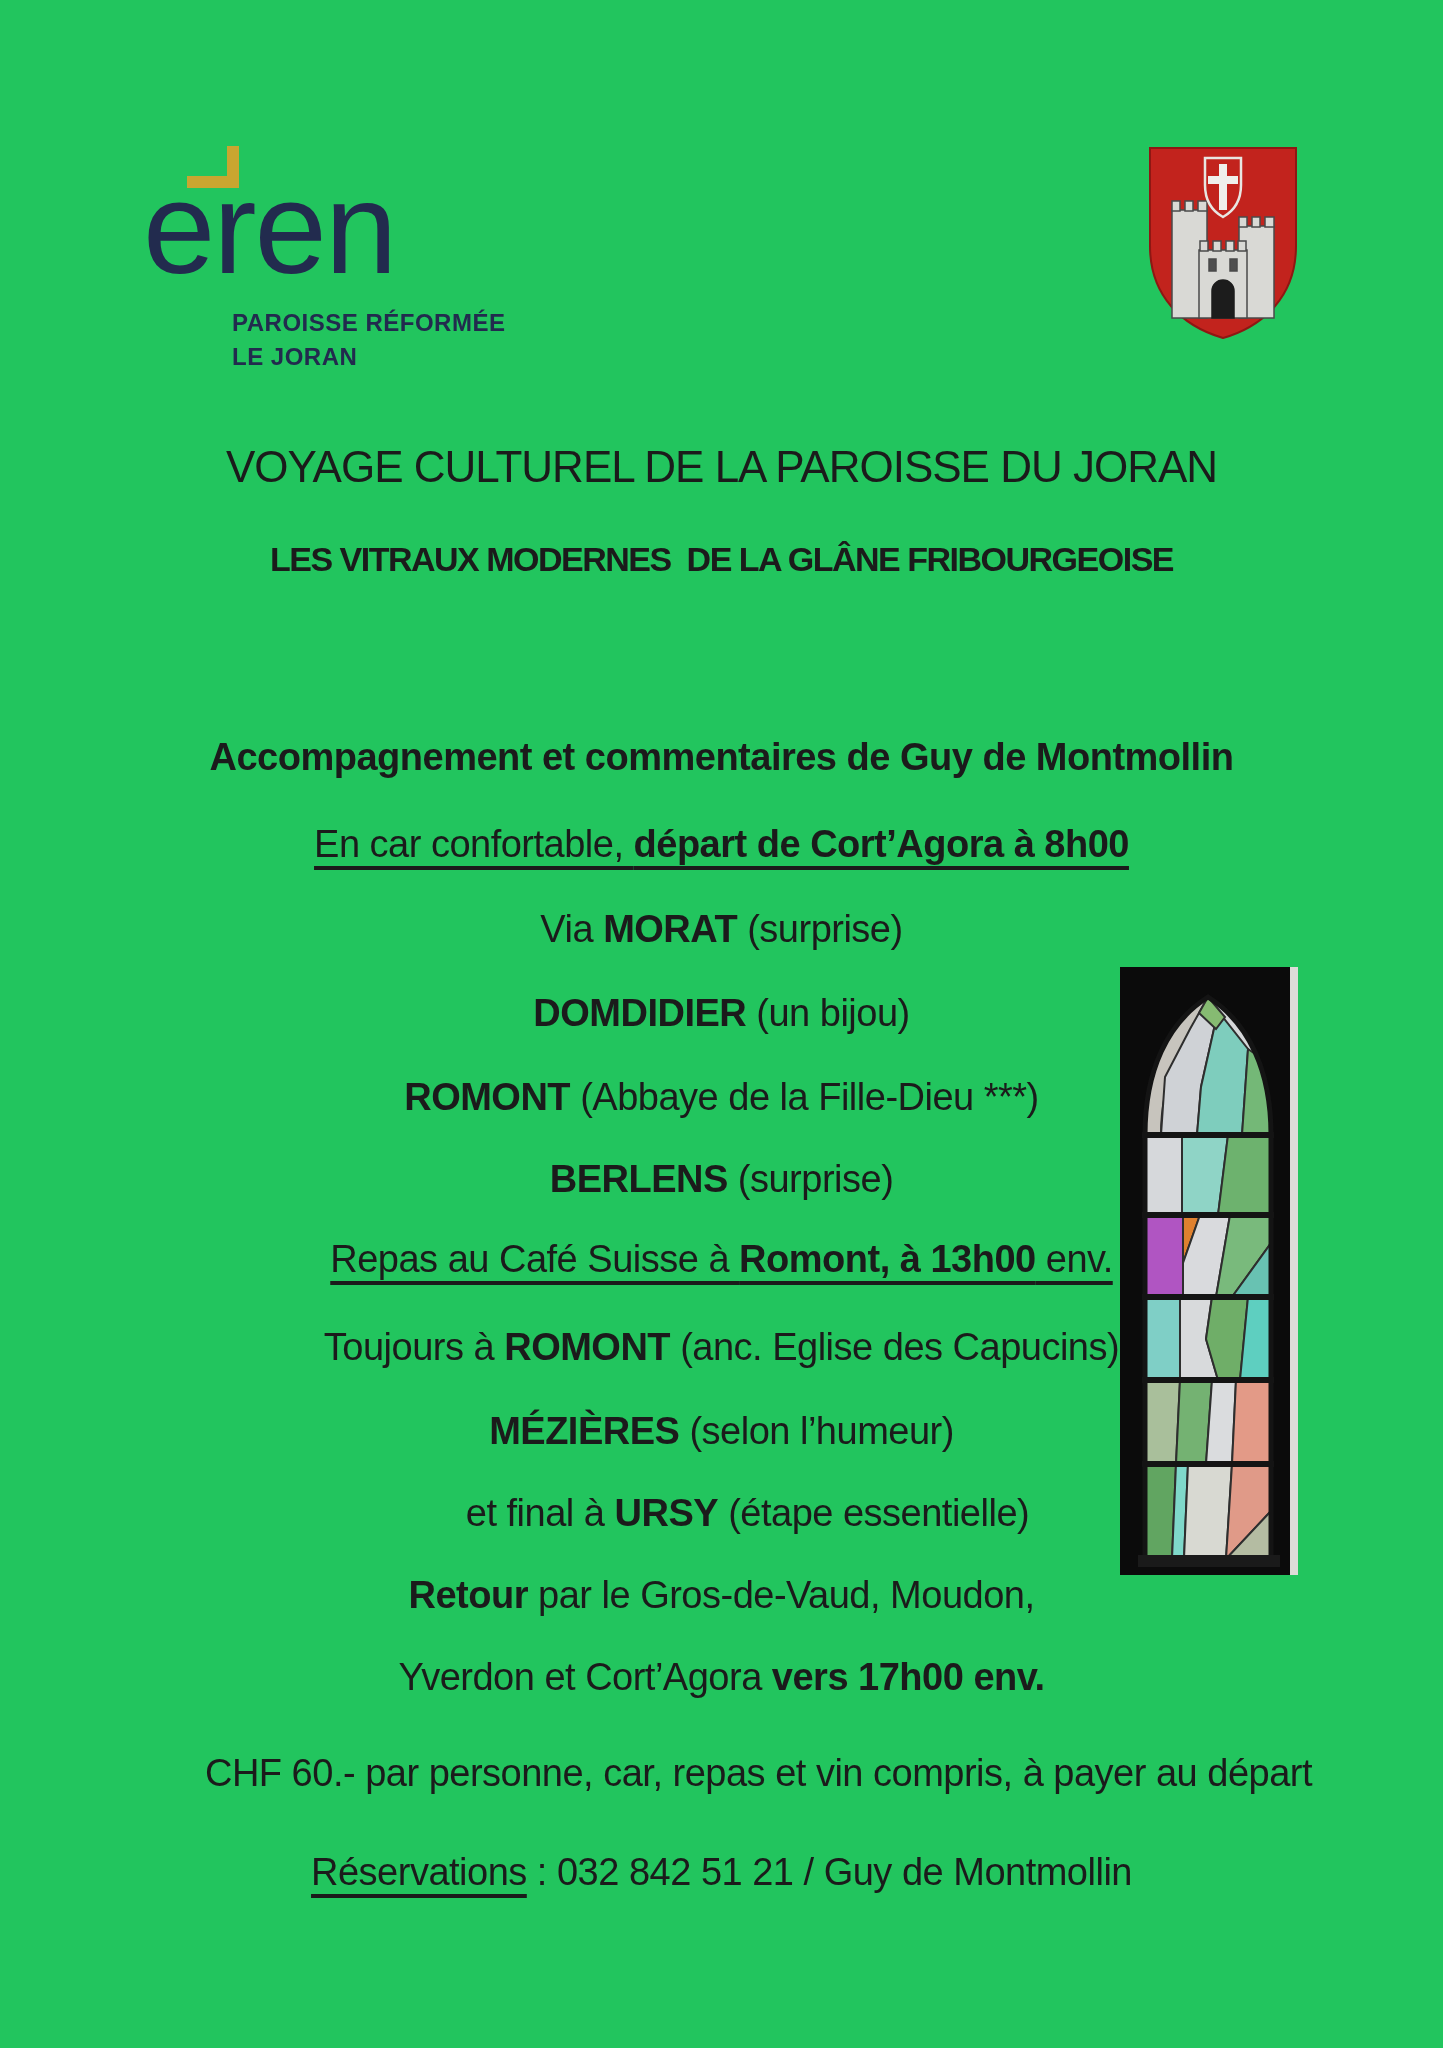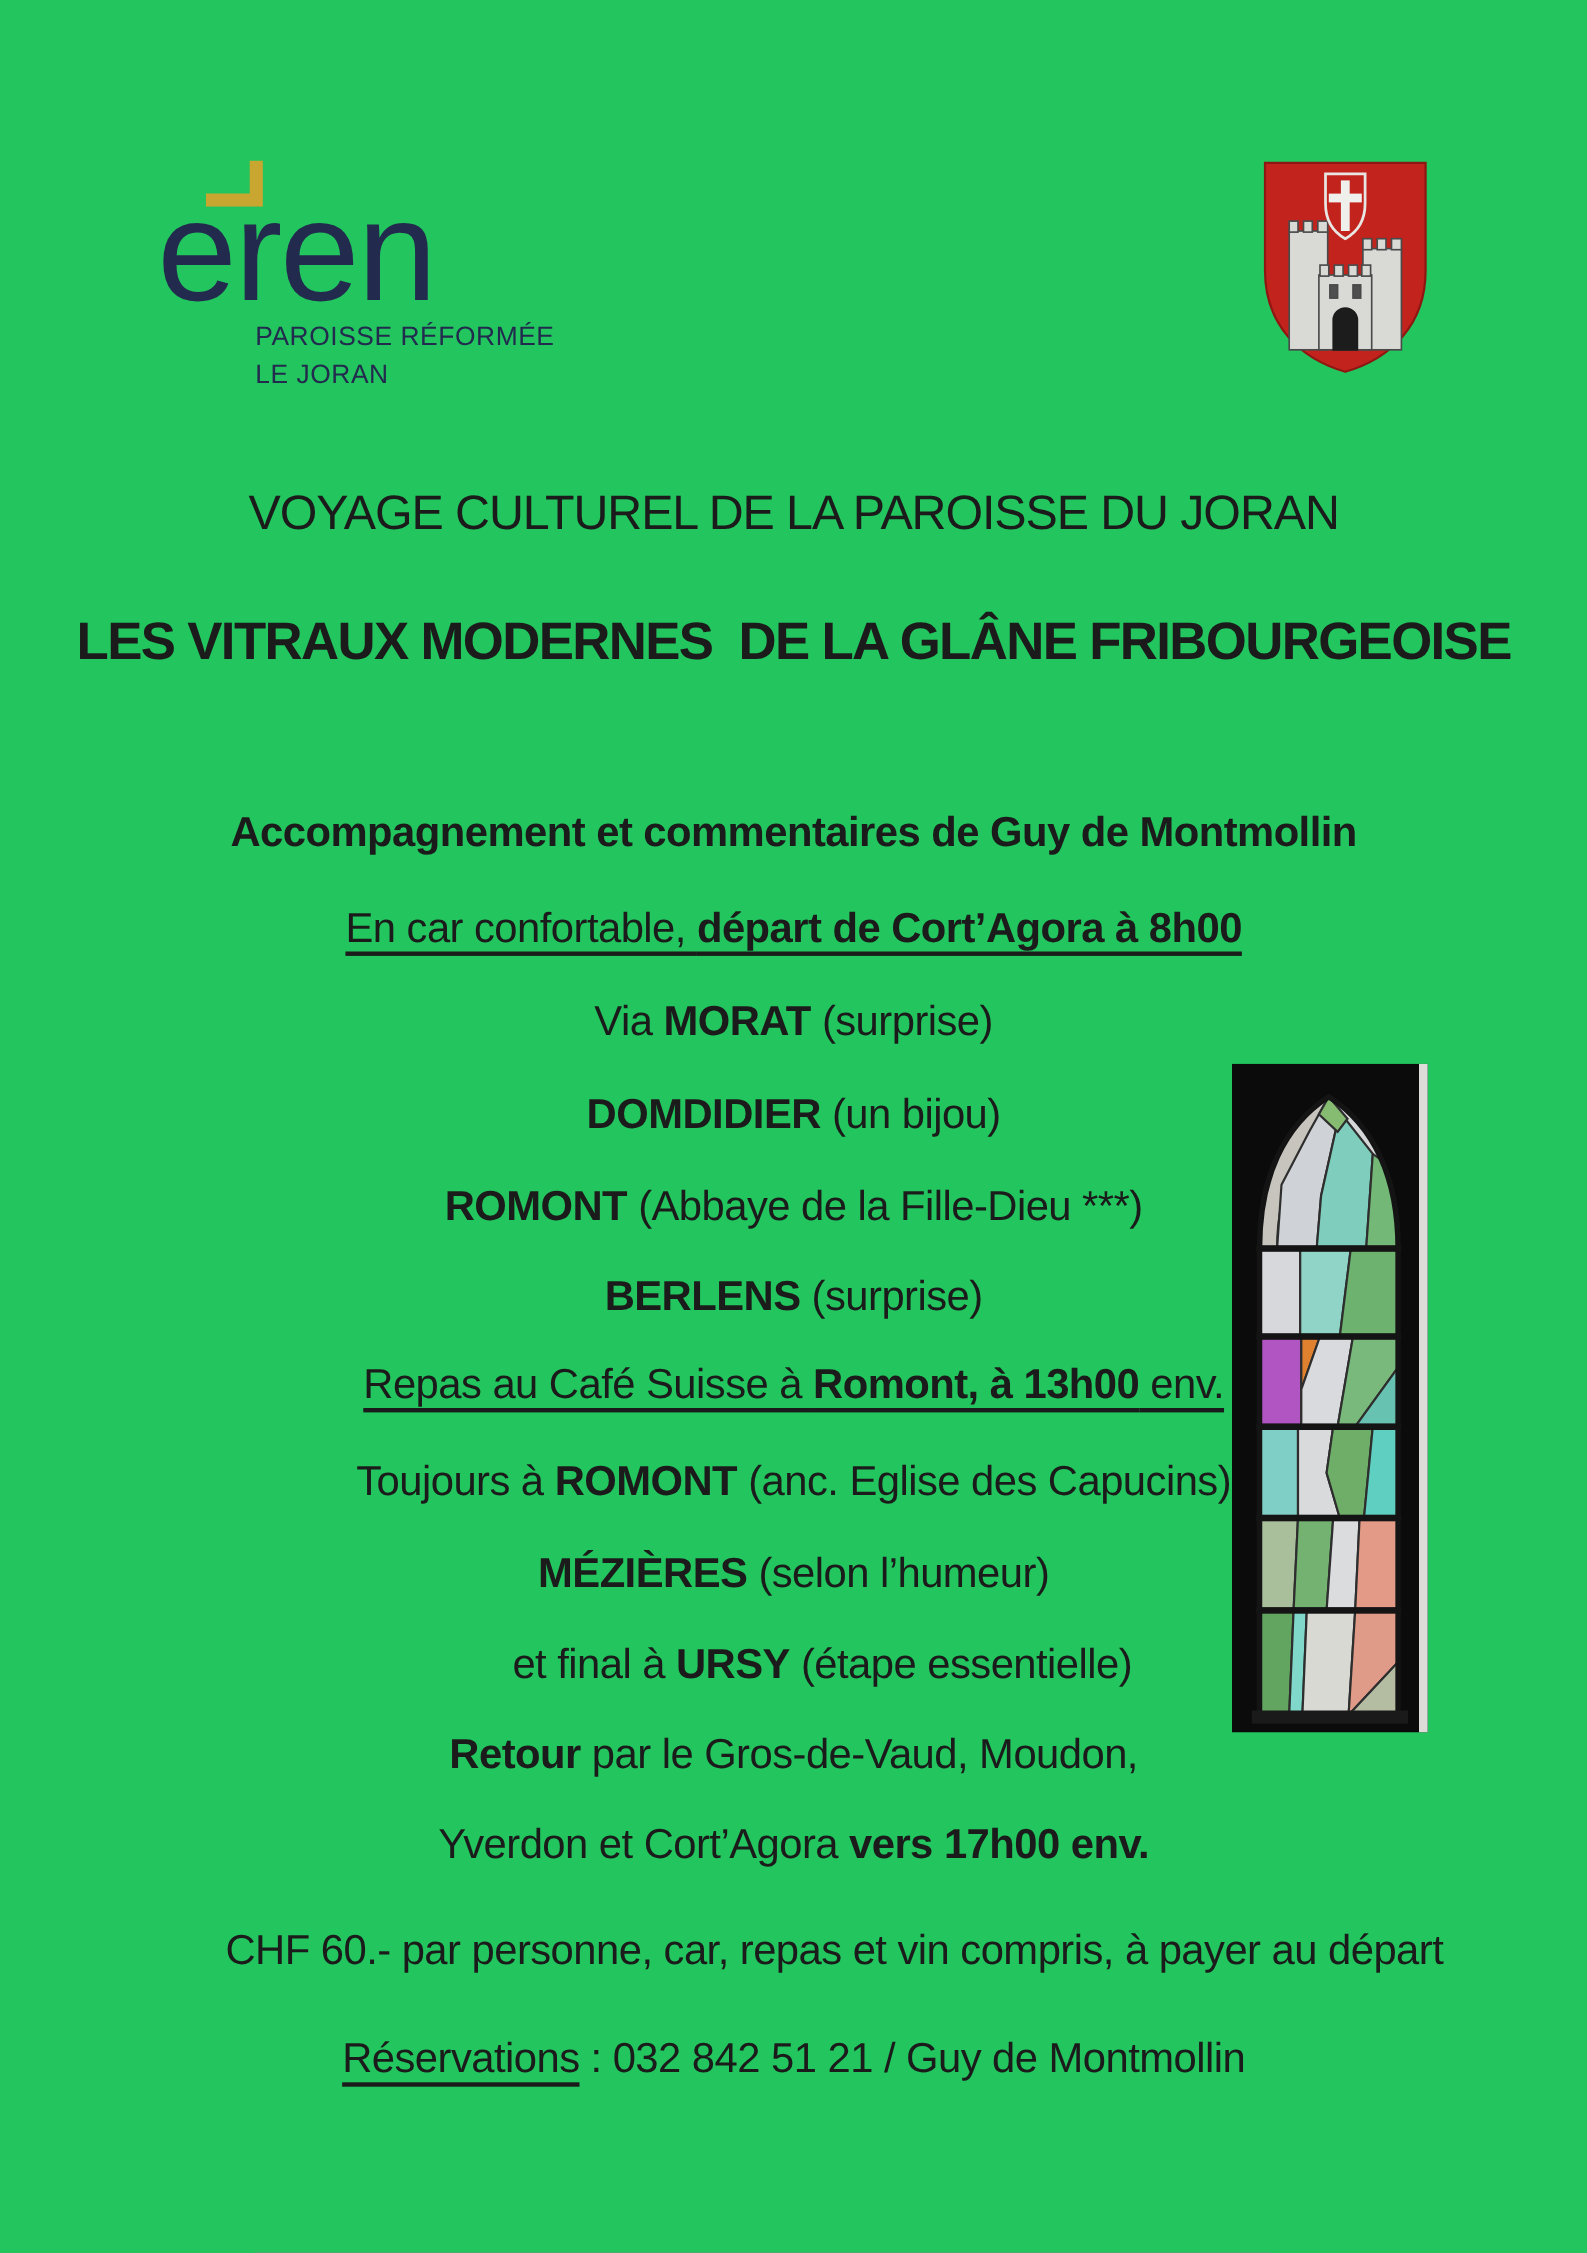--- a/index.html
+++ b/index.html
@@ -14,30 +14,30 @@
   }
   
   .logo{position:absolute;left:143px;top:120px;width:420px;height:240px;}
   .logo-mark{position:absolute;left:44px;top:26px;width:52px;height:42px;}
   .logo-word{
     position:absolute;left:0;top:33px;
     font-size:130px;line-height:150px;letter-spacing:-2px;
     color:var(--navy,#222b4e);
   }
   .logo-tagline{
-    position:absolute;left:89px;top:170px;
-    font-size:24px;font-weight:normal;line-height:34px;letter-spacing:.5px;
+    position:absolute;left:89px;top:186px;
+    font-size:24px;font-weight:bold;line-height:34px;letter-spacing:.5px;
     color:var(--navy,#222b4e);
   }
   
   .coat{position:absolute;left:1142px;top:140px;width:162px;height:205px;}
   
   .hline{position:absolute;left:0;width:100%;text-align:center;white-space:nowrap;}
   .title{top:442px;font-size:44px;letter-spacing:-1px;}
-  .subtitle{top:556px;font-size:48px;font-weight:bold;letter-spacing:-1.5px;}
+  .subtitle{top:540px;font-size:34px;font-weight:bold;letter-spacing:-1.5px;}
   .dateline{top:631px;font-size:42px;font-weight:bold;letter-spacing:-1px;}
   .u-line{text-decoration:underline;text-decoration-thickness:3.5px;text-underline-offset:9px;}
   
   .bline{
     position:absolute;left:0;width:100%;height:52px;line-height:52px;
     text-align:center;white-space:nowrap;
     font-size:38px;letter-spacing:-.5px;
   }
   .bline b{letter-spacing:-.5px;}
   .seg-u{text-decoration:underline;text-decoration-thickness:3.5px;text-underline-offset:9px;}

